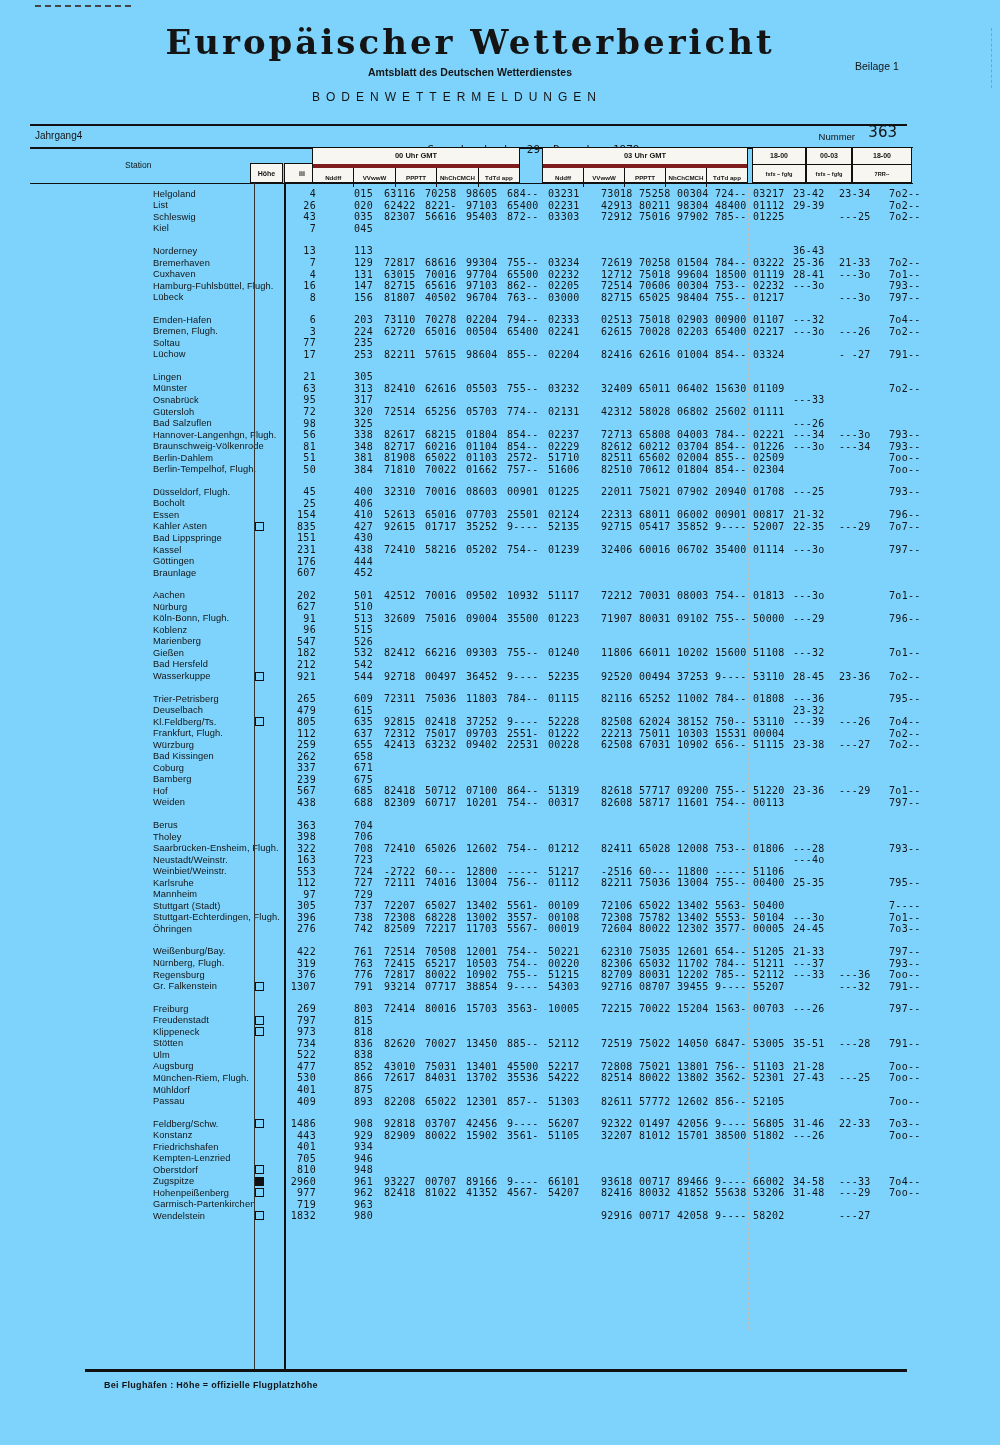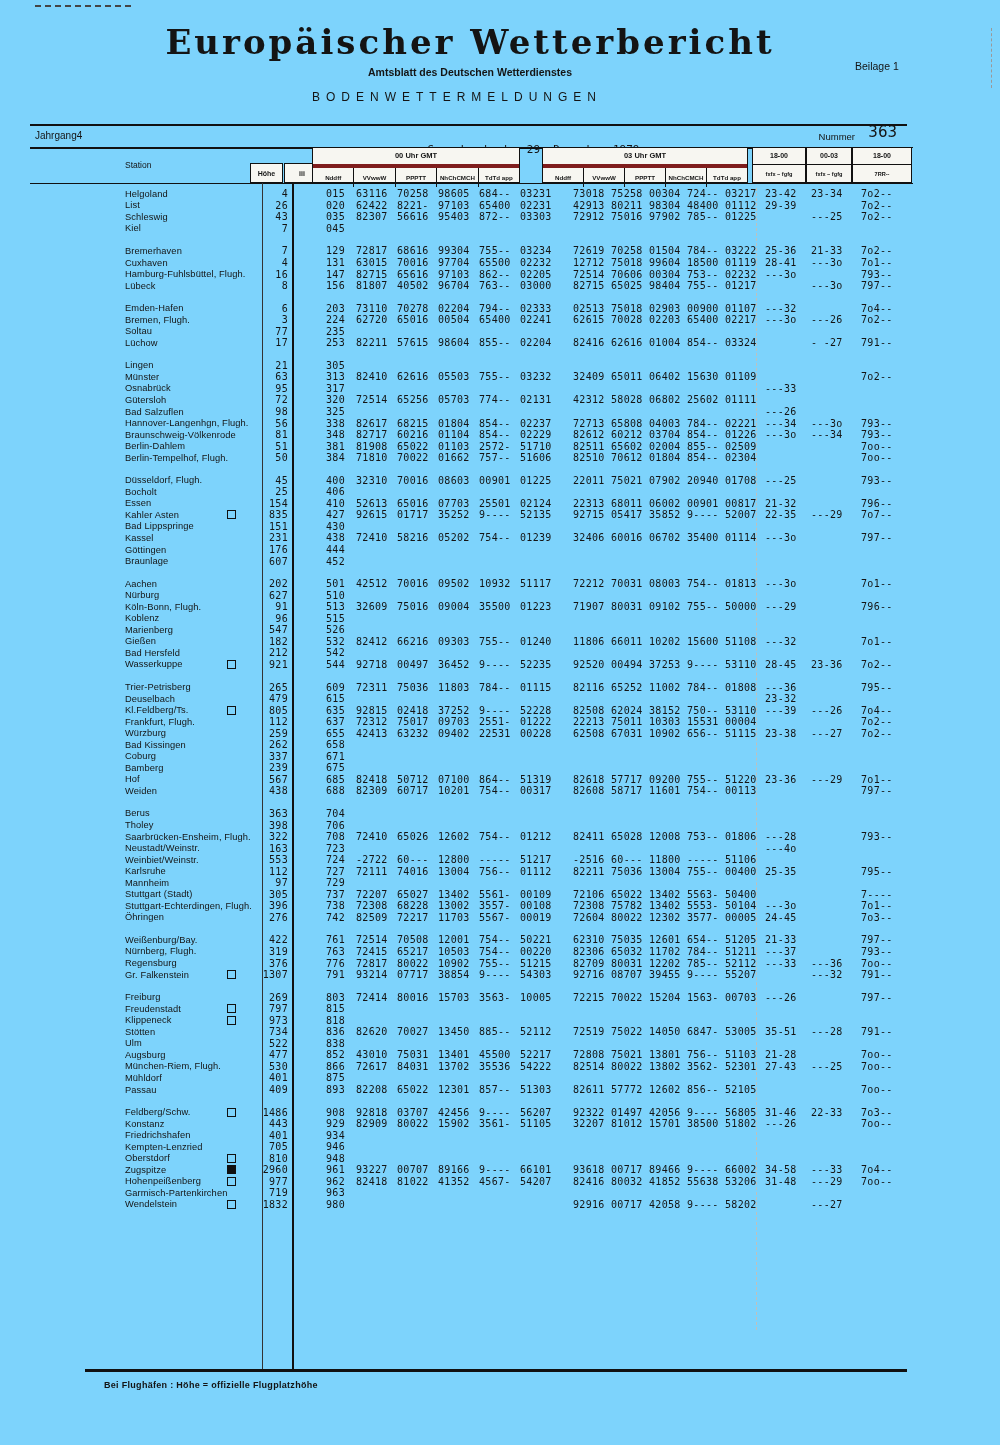--- a/index.html
+++ b/index.html
@@ -32,21 +32,21 @@
   .hbox{position:absolute;box-sizing:border-box;border:1px solid #111;background:#f7f6f1;}
   .two-row .t{height:16px;line-height:16px;border-bottom:1px solid #111;font-size:7px;text-align:center;}
   .two-row .b{height:19px;line-height:19px;font-size:5.6px;text-align:center;white-space:nowrap;overflow:hidden;}
   .grp-box .g-title{height:16px;line-height:16px;border-bottom:4px solid #7f1d1d;font-size:7.5px;text-align:center;}
   .grp-box .g-cells{display:flex;height:19px;}
   .grp-box .g-cells span{flex:1;border-right:1px solid #111;font-size:6.2px;line-height:19px;
                          text-align:center;white-space:nowrap;overflow:hidden;}
   .grp-box .g-cells span:last-child{border-right:none;}
   .single{height:19px;line-height:19px;font-size:7px;text-align:center;}
   
-  .tbody{position:absolute;left:8px;top:188px;width:960px;height:1182px;}
+  .tbody{position:absolute;left:0;top:188px;width:960px;height:1182px;padding-left:36px;}
   .vline1{position:absolute;left:254px;top:-5px;bottom:0;border-left:1px solid #333;}
   .vline2{position:absolute;left:284px;top:-5px;bottom:0;border-left:2px solid #111;}
   .vline3{position:absolute;left:748px;top:0;bottom:40px;border-left:1px dashed #c2c0ba;}
   .block{margin-bottom:11px;}
   .row{display:flex;height:11.55px;align-items:center;}
   .st{flex:0 0 139px;margin-left:115px;display:flex;align-items:center;
       font-size:9.3px;letter-spacing:0.1px;white-space:nowrap;overflow:visible;padding-left:2px;box-sizing:border-box;}
   .sq{width:7px;height:7px;border:1.2px solid #111;display:inline-block;margin-left:auto;margin-right:26px;flex:0 0 auto;}
   .sq.f{background:#111;}
   .mono,.h,.iii,.grp,.c1,.c2,.c3{font-family:"DejaVu Sans Mono",monospace;font-size:10px;letter-spacing:0.3px;}
@@ -222,20 +222,33 @@
           <span class="gsp"></span>
           <span class="g2"></span>
           <span class="c1"></span>
           <span class="c2"></span>
           <span class="c3"></span>
         </div>
       </div>
       <div class="block">
         <div class="row">
           <span class="st">
+            <span class="nm">Norderney</span>
+          </span>
+          <span class="h">13</span>
+          <span class="iii">113</span>
+          <span class="g1"></span>
+          <span class="gsp"></span>
+          <span class="g2"></span>
+          <span class="c1">36-43</span>
+          <span class="c2"></span>
+          <span class="c3"></span>
+        </div>
+        <div class="row">
+          <span class="st">
             <span class="nm">Bremerhaven</span>
           </span>
           <span class="h">7</span>
           <span class="iii">129</span>
           <span class="g1">
             <span class="grp">72817</span>
             <span class="grp">68616</span>
             <span class="grp">99304</span>
             <span class="grp">755--</span>
             <span class="grp">03234</span>

